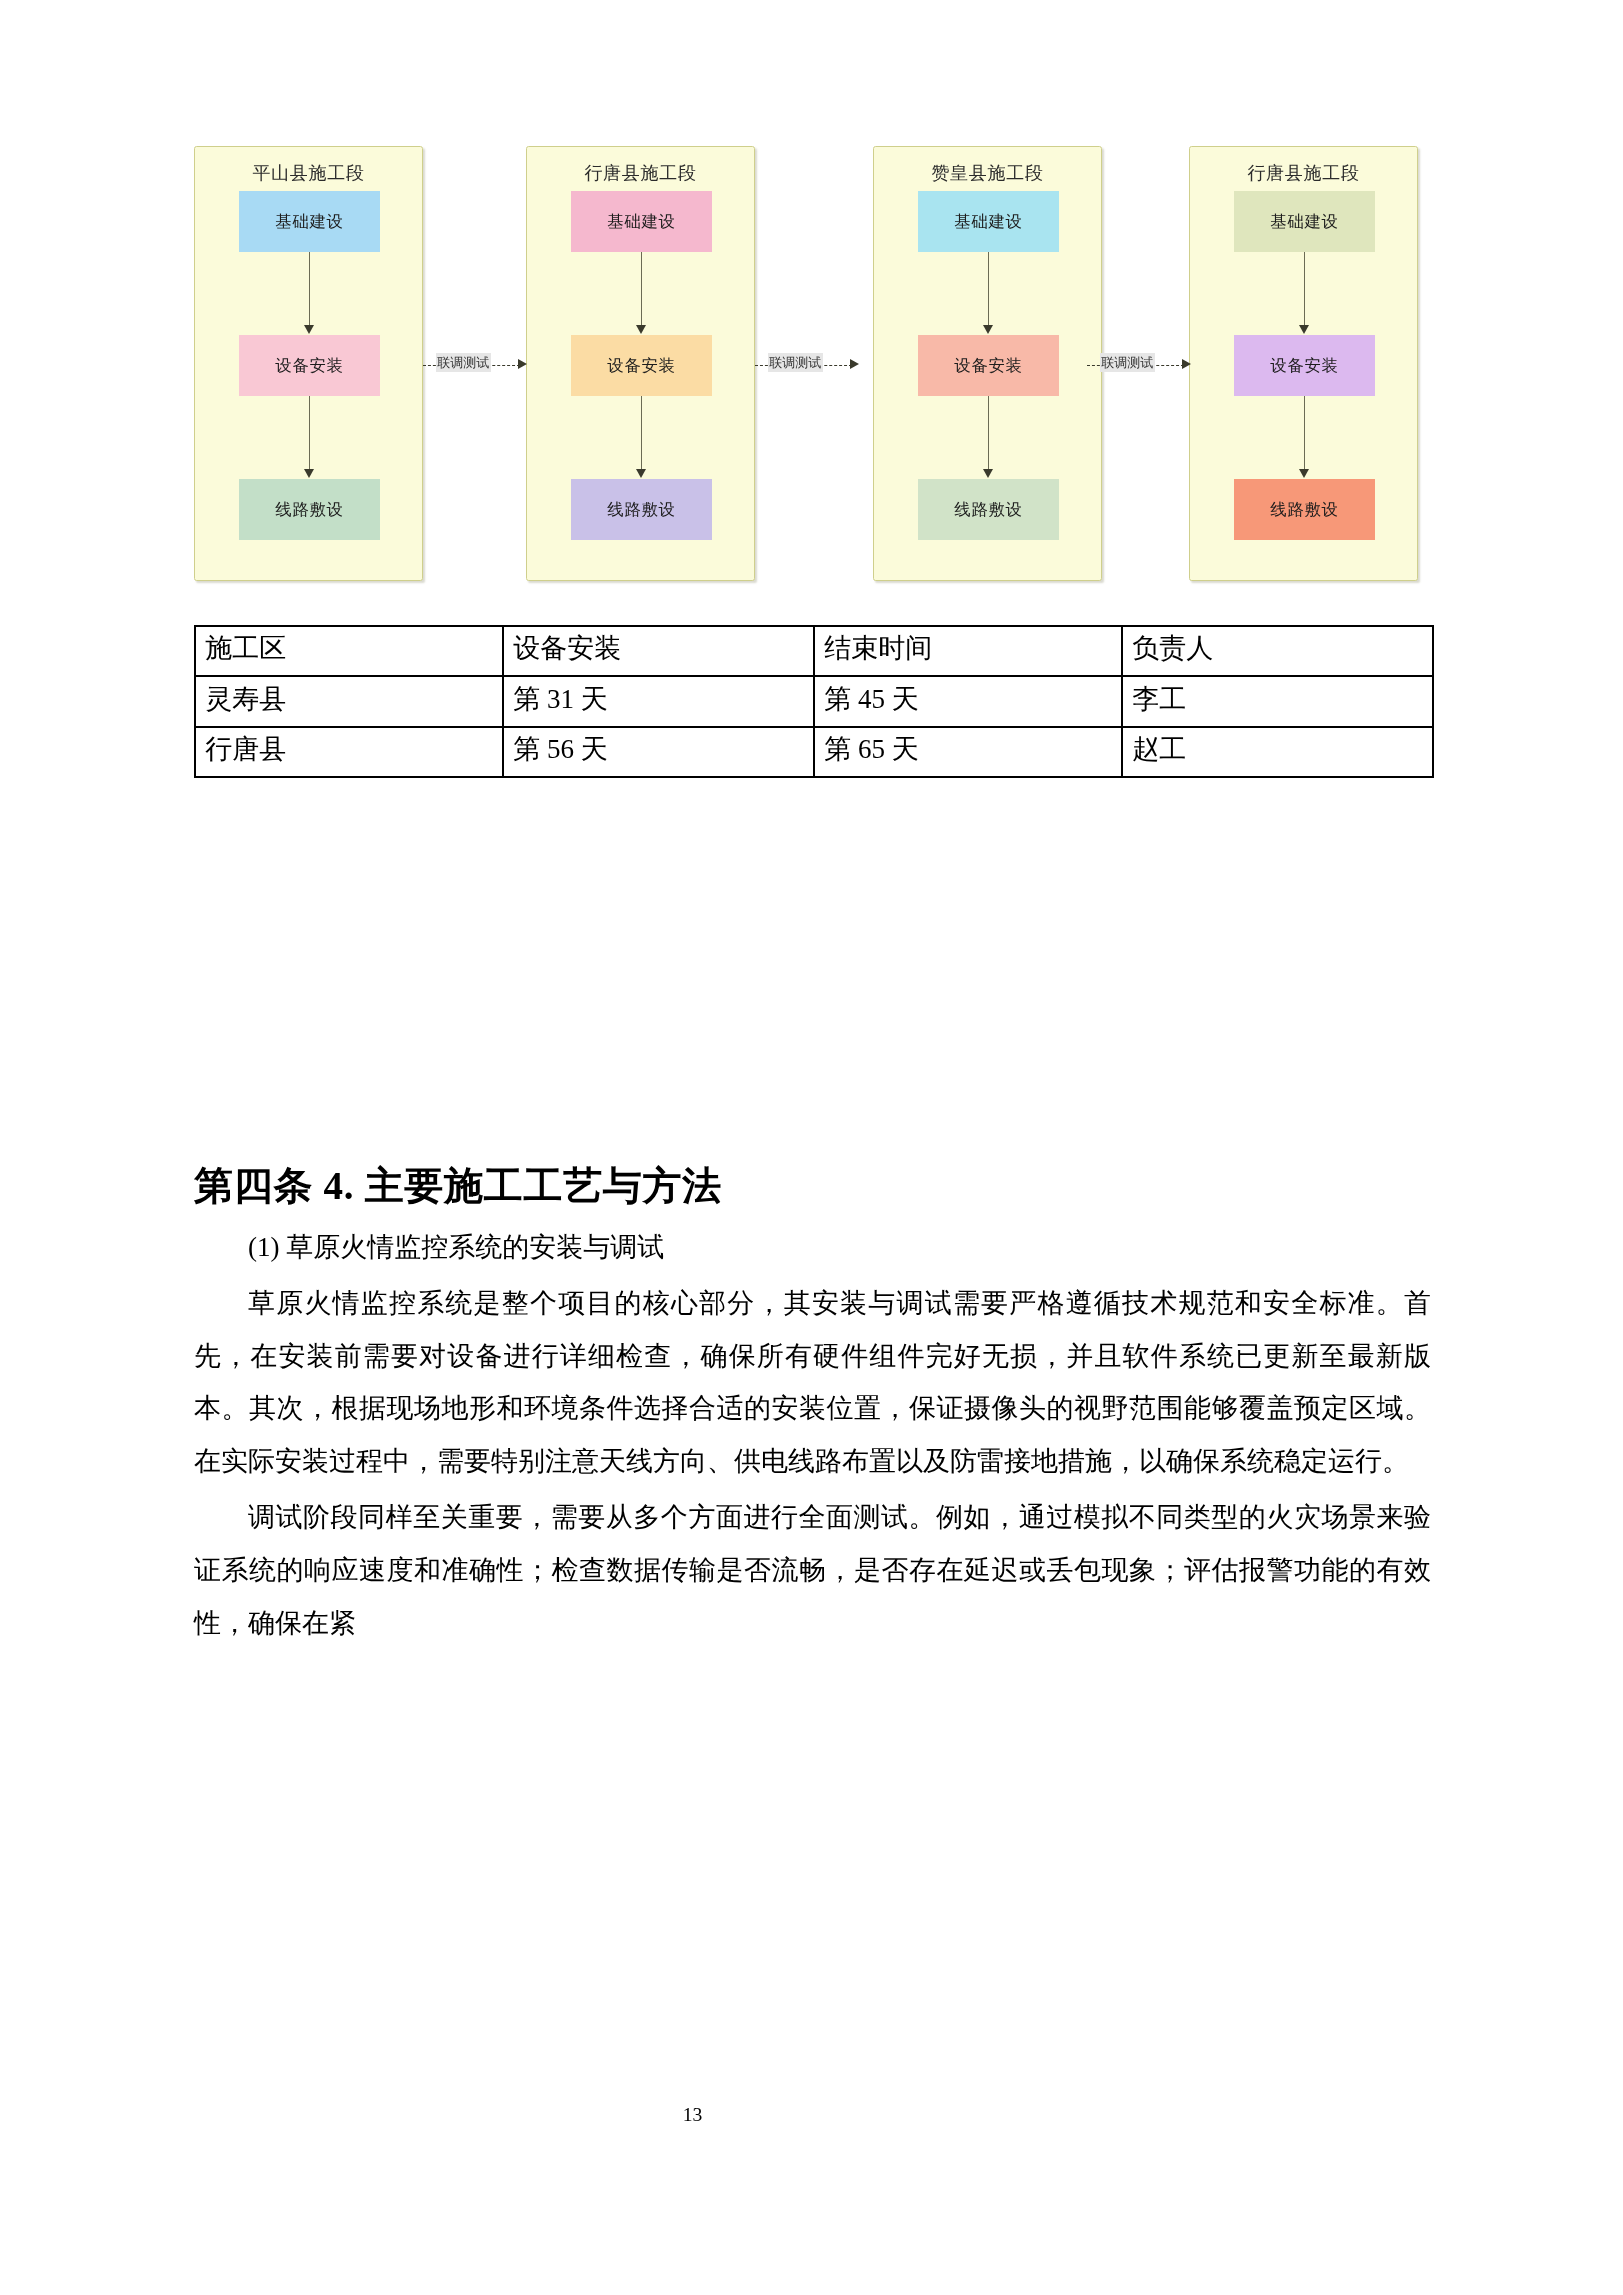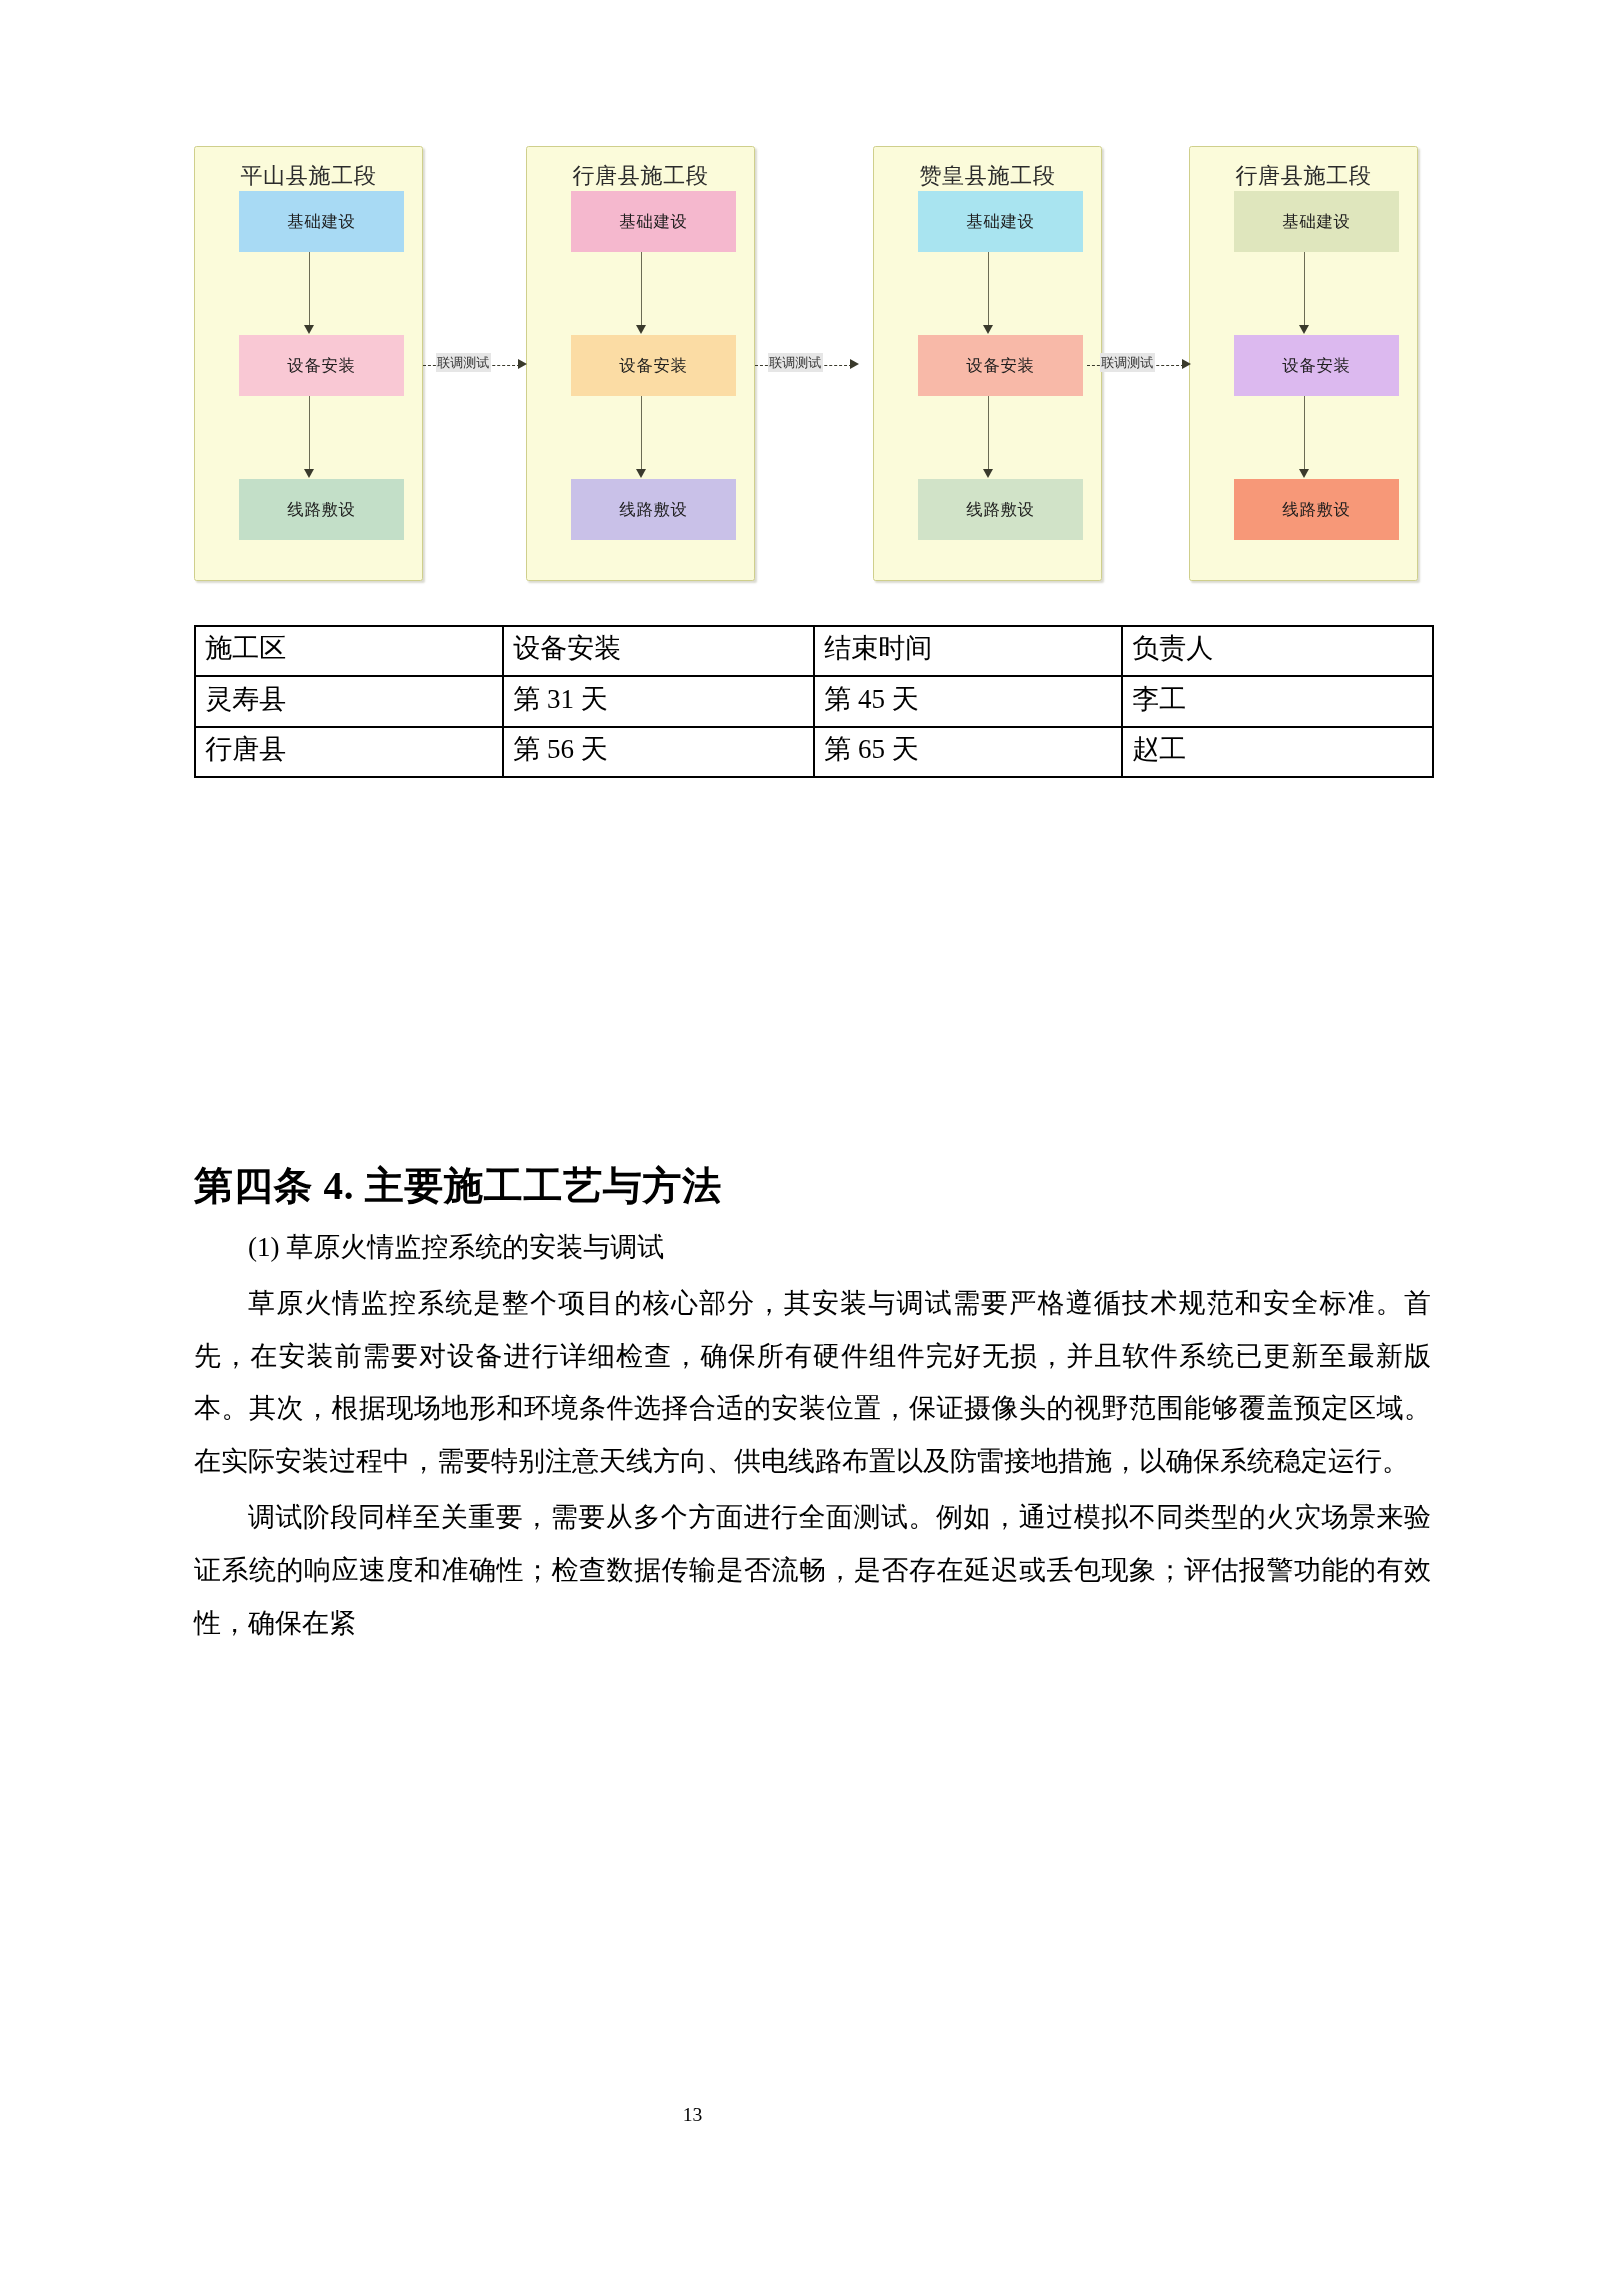--- a/index.html
+++ b/index.html
@@ -40,29 +40,29 @@
   .lane.l2 { left: 664px; margin-left: 15px; }
   .lane.l3 { left: 995px; }
 
   .lane-title {
     position: absolute;
     top: 14.4px;
     left: 0;
     width: 100%;
     text-align: center;
     font-family: "DejaVu Sans", "Liberation Sans", sans-serif;
-    font-size: 22px;
+    font-size: 18px;
     color: #2b2b2b;
     letter-spacing: 0.7px;
   }
 
   .node {
     position: absolute;
     left: 44px;
-    width: 165px;
+    width: 141px;
     height: 61px;
     display: flex;
     align-items: center;
     justify-content: center;
     font-family: "DejaVu Sans", "Liberation Sans", sans-serif;
     font-size: 16.4px;
     color: #1c1c1c;
     letter-spacing: 0.7px;
     box-sizing: border-box;
   }

